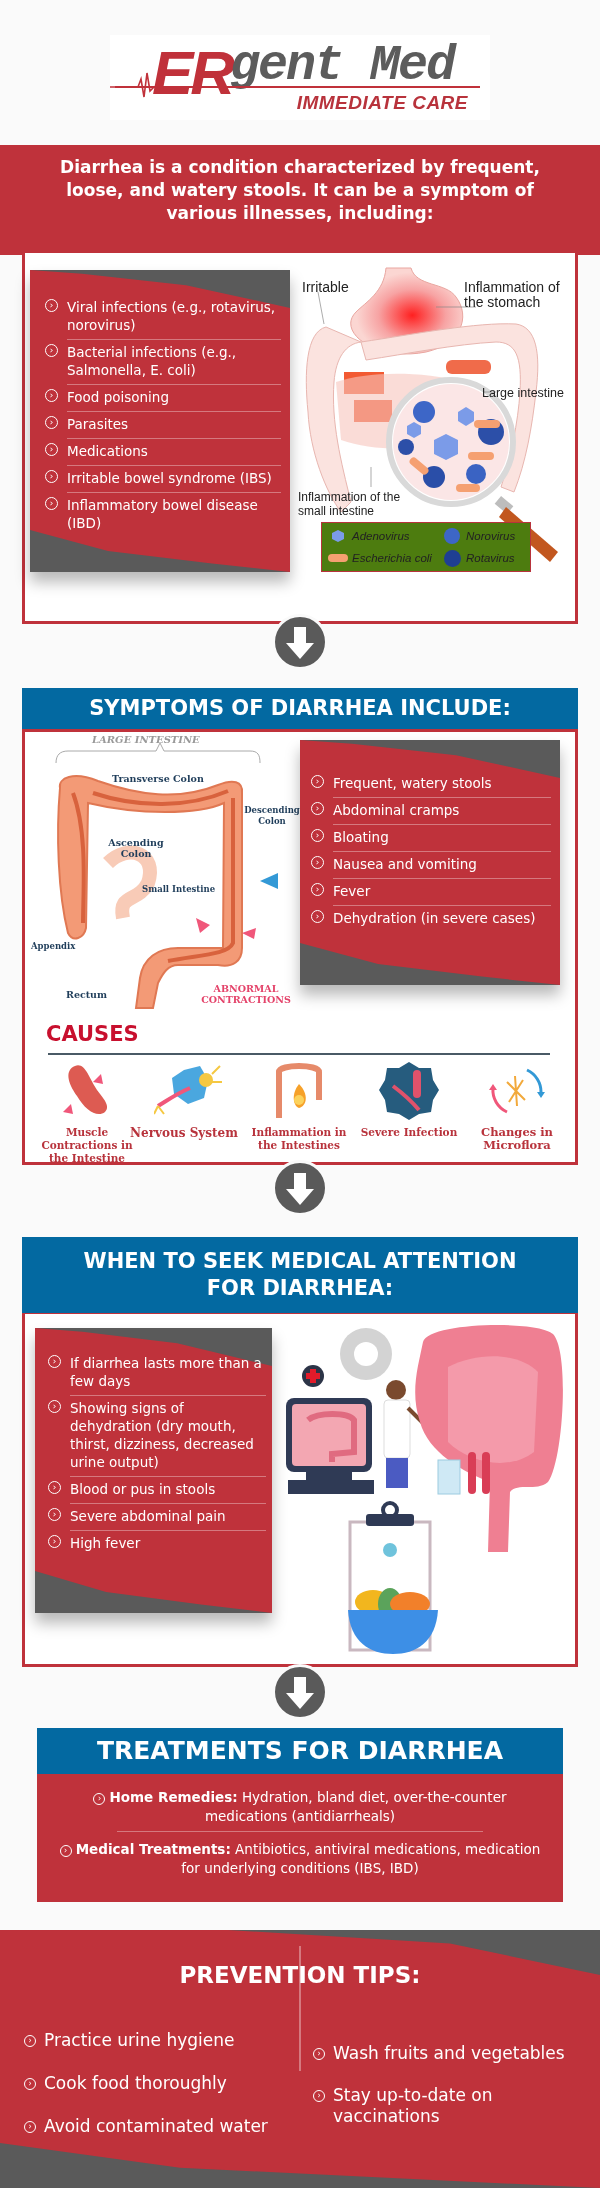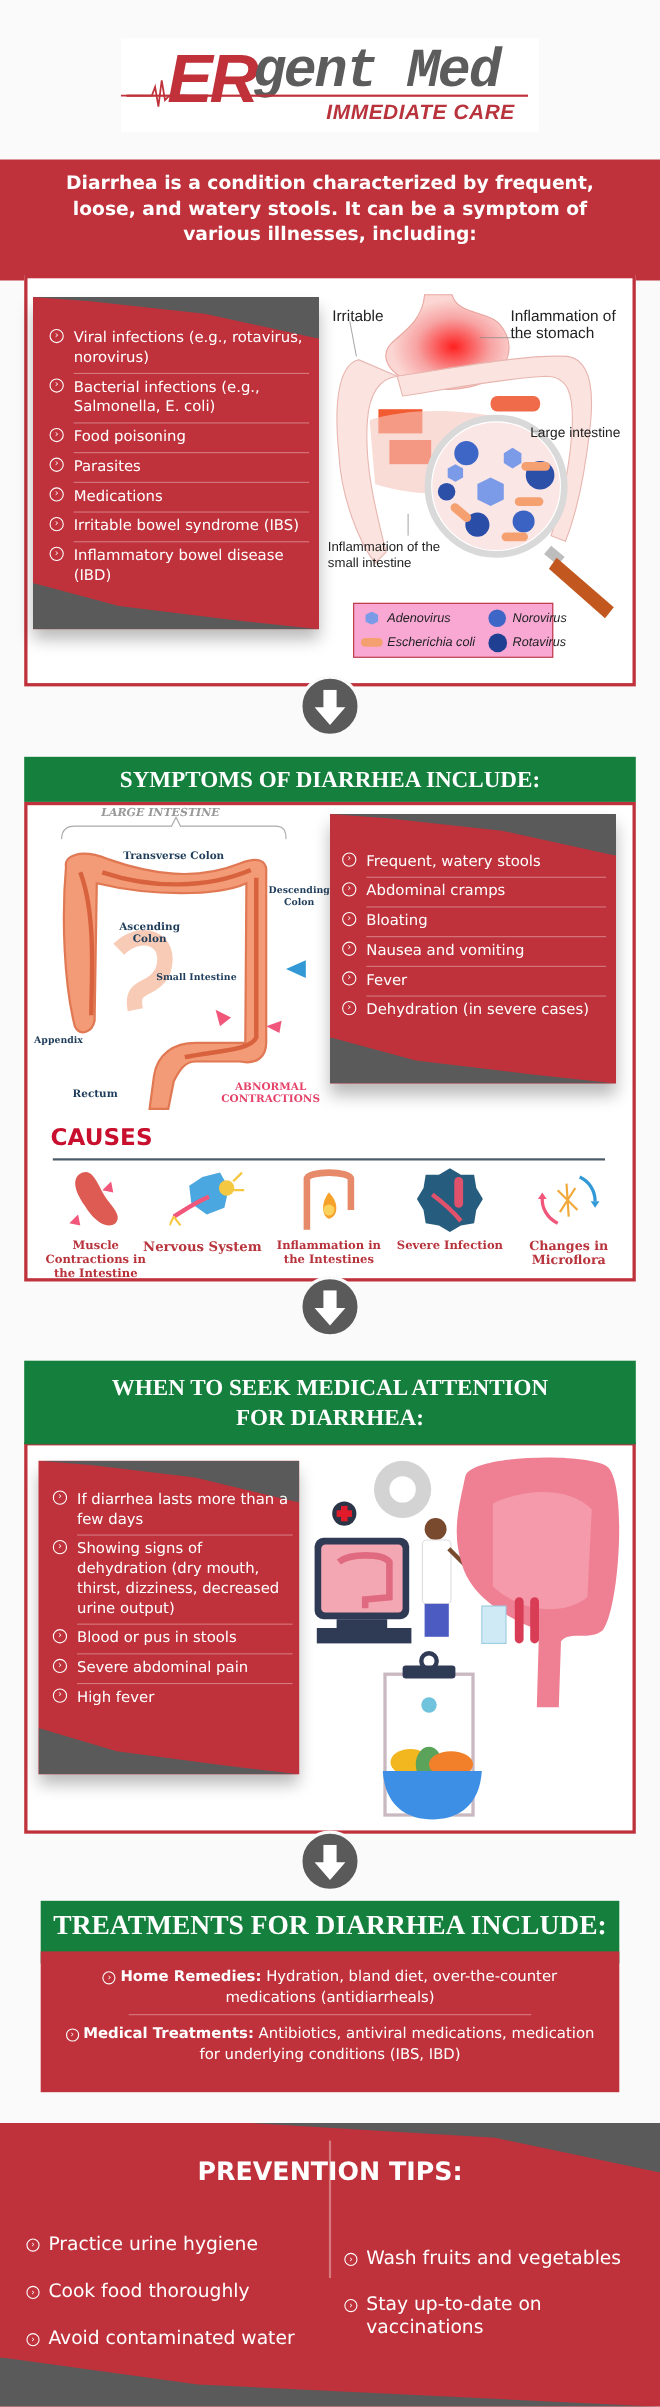--- a/index.html
+++ b/index.html
@@ -34,21 +34,21 @@
   .chev { position: absolute; left: 0; top: 5px; width: 13px; height: 13px; border: 1.3px solid #fff; border-radius: 50%; font-size: 9px; line-height: 10px; text-align: center; }
 
   .card1 { left: 30px; top: 270px; width: 260px; height: 302px; }
   .card1 ul { position: absolute; left: 15px; top: 24px; width: 236px; }
   .card2 { left: 300px; top: 740px; width: 260px; height: 245px; }
   .card2 ul { position: absolute; left: 11px; top: 30px; width: 240px; }
   .card3 { left: 35px; top: 1328px; width: 237px; height: 285px; }
   .card3 ul { position: absolute; left: 13px; top: 22px; width: 218px; }
 
   
-  .hdr { position: absolute; background: #15803d; color: #fff; font-weight: bold; text-align: center; font-family: Liberation Serif, serif; }
+  .hdr { position: absolute; background: #0369a1; color: #fff; font-weight: bold; text-align: center; }
   .hdr2 { left: 22px; top: 688px; width: 556px; height: 41px; font-size: 21px; line-height: 41px; }
   .hdr3 { left: 22px; top: 1237px; width: 556px; height: 76px; font-size: 21px; line-height: 27px; padding-top: 11px; }
   .hdr4 { left: 37px; top: 1728px; width: 526px; height: 57px; font-size: 25px; line-height: 46px; }
 
   
   .arrow { position: absolute; left: 272px; width: 56px; height: 56px; border-radius: 50%; background: #5a5a5a; border: 3px solid #fafafa; }
   .arrow svg { position: absolute; left: 10px; top: 10px; }
 
   
   .illus { position: absolute; }
@@ -149,21 +149,21 @@
     <path d="M210,245 L262,290 L254,300 L203,255 Z" fill="#c2571f"></path>
     <line x1="22" y1="30" x2="28" y2="62" stroke="#888" stroke-width="0.7"></line>
     <line x1="140" y1="45" x2="180" y2="45" stroke="#888" stroke-width="0.7"></line>
     <line x1="188" y1="130" x2="200" y2="130" stroke="#888" stroke-width="0.7"></line>
     <line x1="75" y1="205" x2="75" y2="225" stroke="#888" stroke-width="0.7"></line>
   </svg>
   <span class="lbl" style="left:6px;top:18px;font-size:14px;">Irritable</span>
   <span class="lbl" style="left:168px;top:18px;width:108px;font-size:14px;line-height:15px;">Inflammation of the stomach</span>
   <span class="lbl" style="left:186px;top:124px;font-size:12.5px;">Large intestine</span>
   <span class="lbl" style="left:2px;top:228px;width:110px;font-size:12px;line-height:14px;">Inflammation of the small intestine</span>
-  <div style="position:absolute;left:25px;top:286px;width:182px;height:50px;border:1px solid #b8333c;background:#f9a8d4;">
+  <div style="position:absolute;left:25px;top:260px;width:210px;height:50px;border:1px solid #b8333c;background:#4d7c0f;">
     <span style="position:absolute;left:10px;top:7px;width:12px;height:12px;background:#7b9be8;clip-path:polygon(50% 0,100% 25%,100% 75%,50% 100%,0 75%,0 25%);"></span>
     <span class="lbl lbl-i" style="left:30px;top:6px;">Adenovirus</span>
     <span style="position:absolute;left:122px;top:5px;width:16px;height:16px;border-radius:50%;background:#3d66c7;"></span>
     <span class="lbl lbl-i" style="left:144px;top:6px;">Norovirus</span>
     <span style="position:absolute;left:6px;top:31px;width:20px;height:8px;border-radius:4px;background:#f5a071;"></span>
     <span class="lbl lbl-i" style="left:30px;top:28px;">Escherichia coli</span>
     <span style="position:absolute;left:122px;top:27px;width:17px;height:17px;border-radius:50%;background:#1f3f93;"></span>
     <span class="lbl lbl-i" style="left:144px;top:28px;">Rotavirus</span>
   </div>
 </div>

